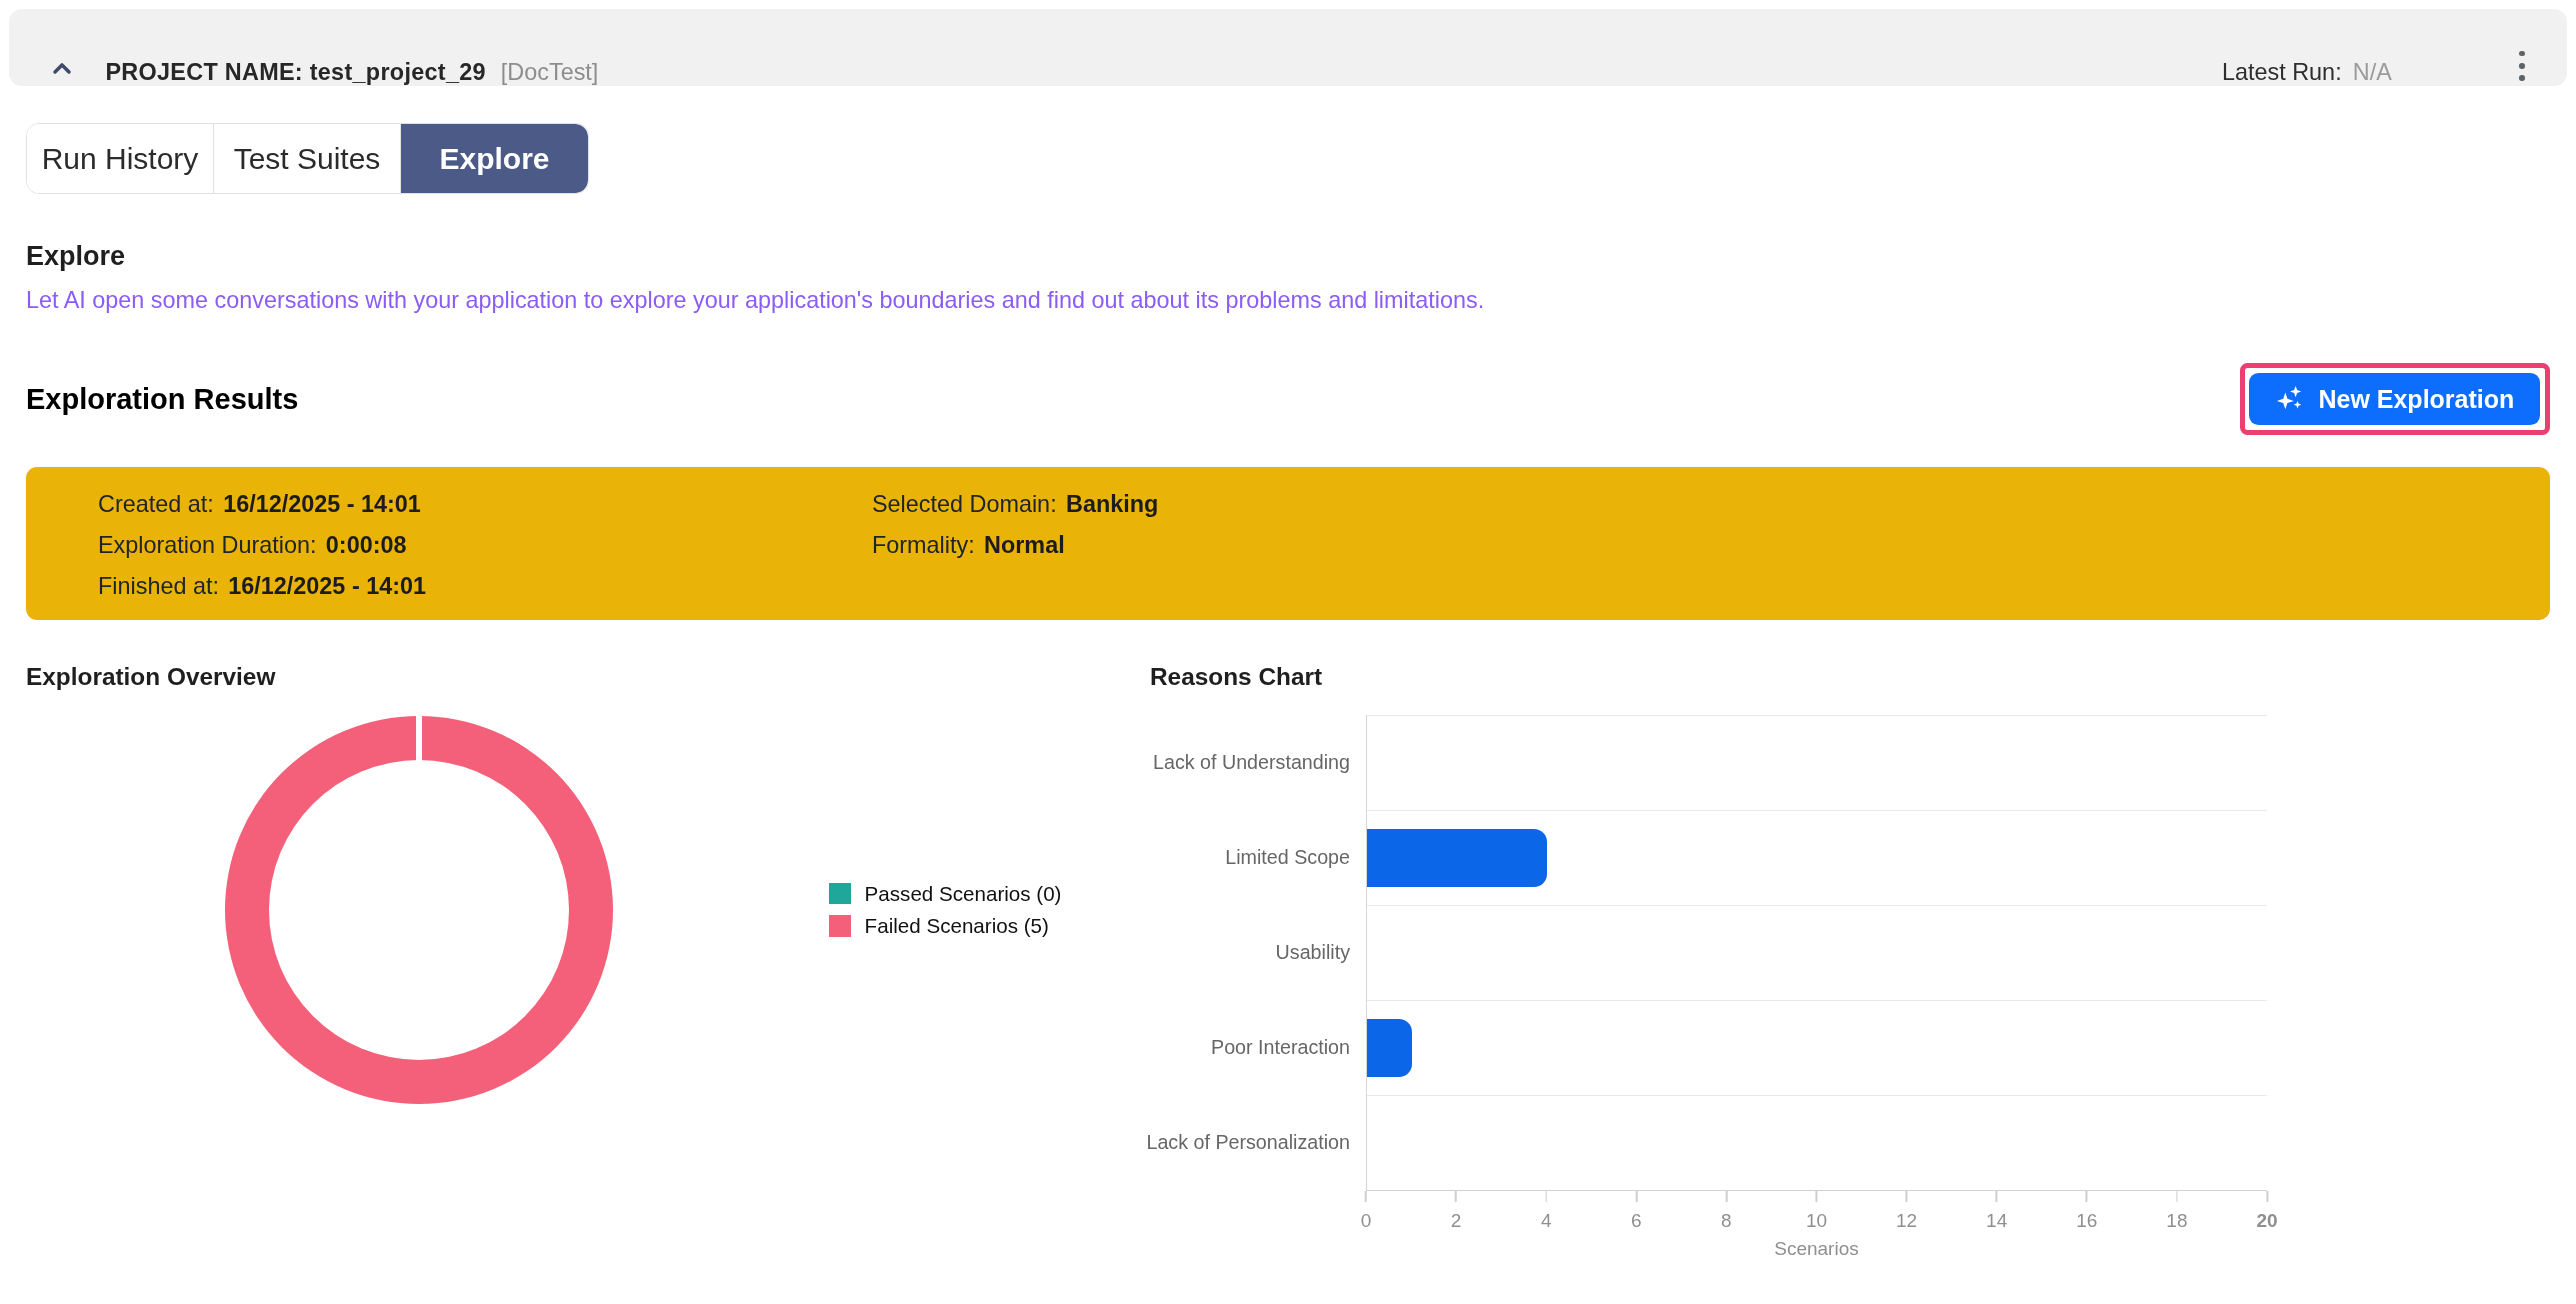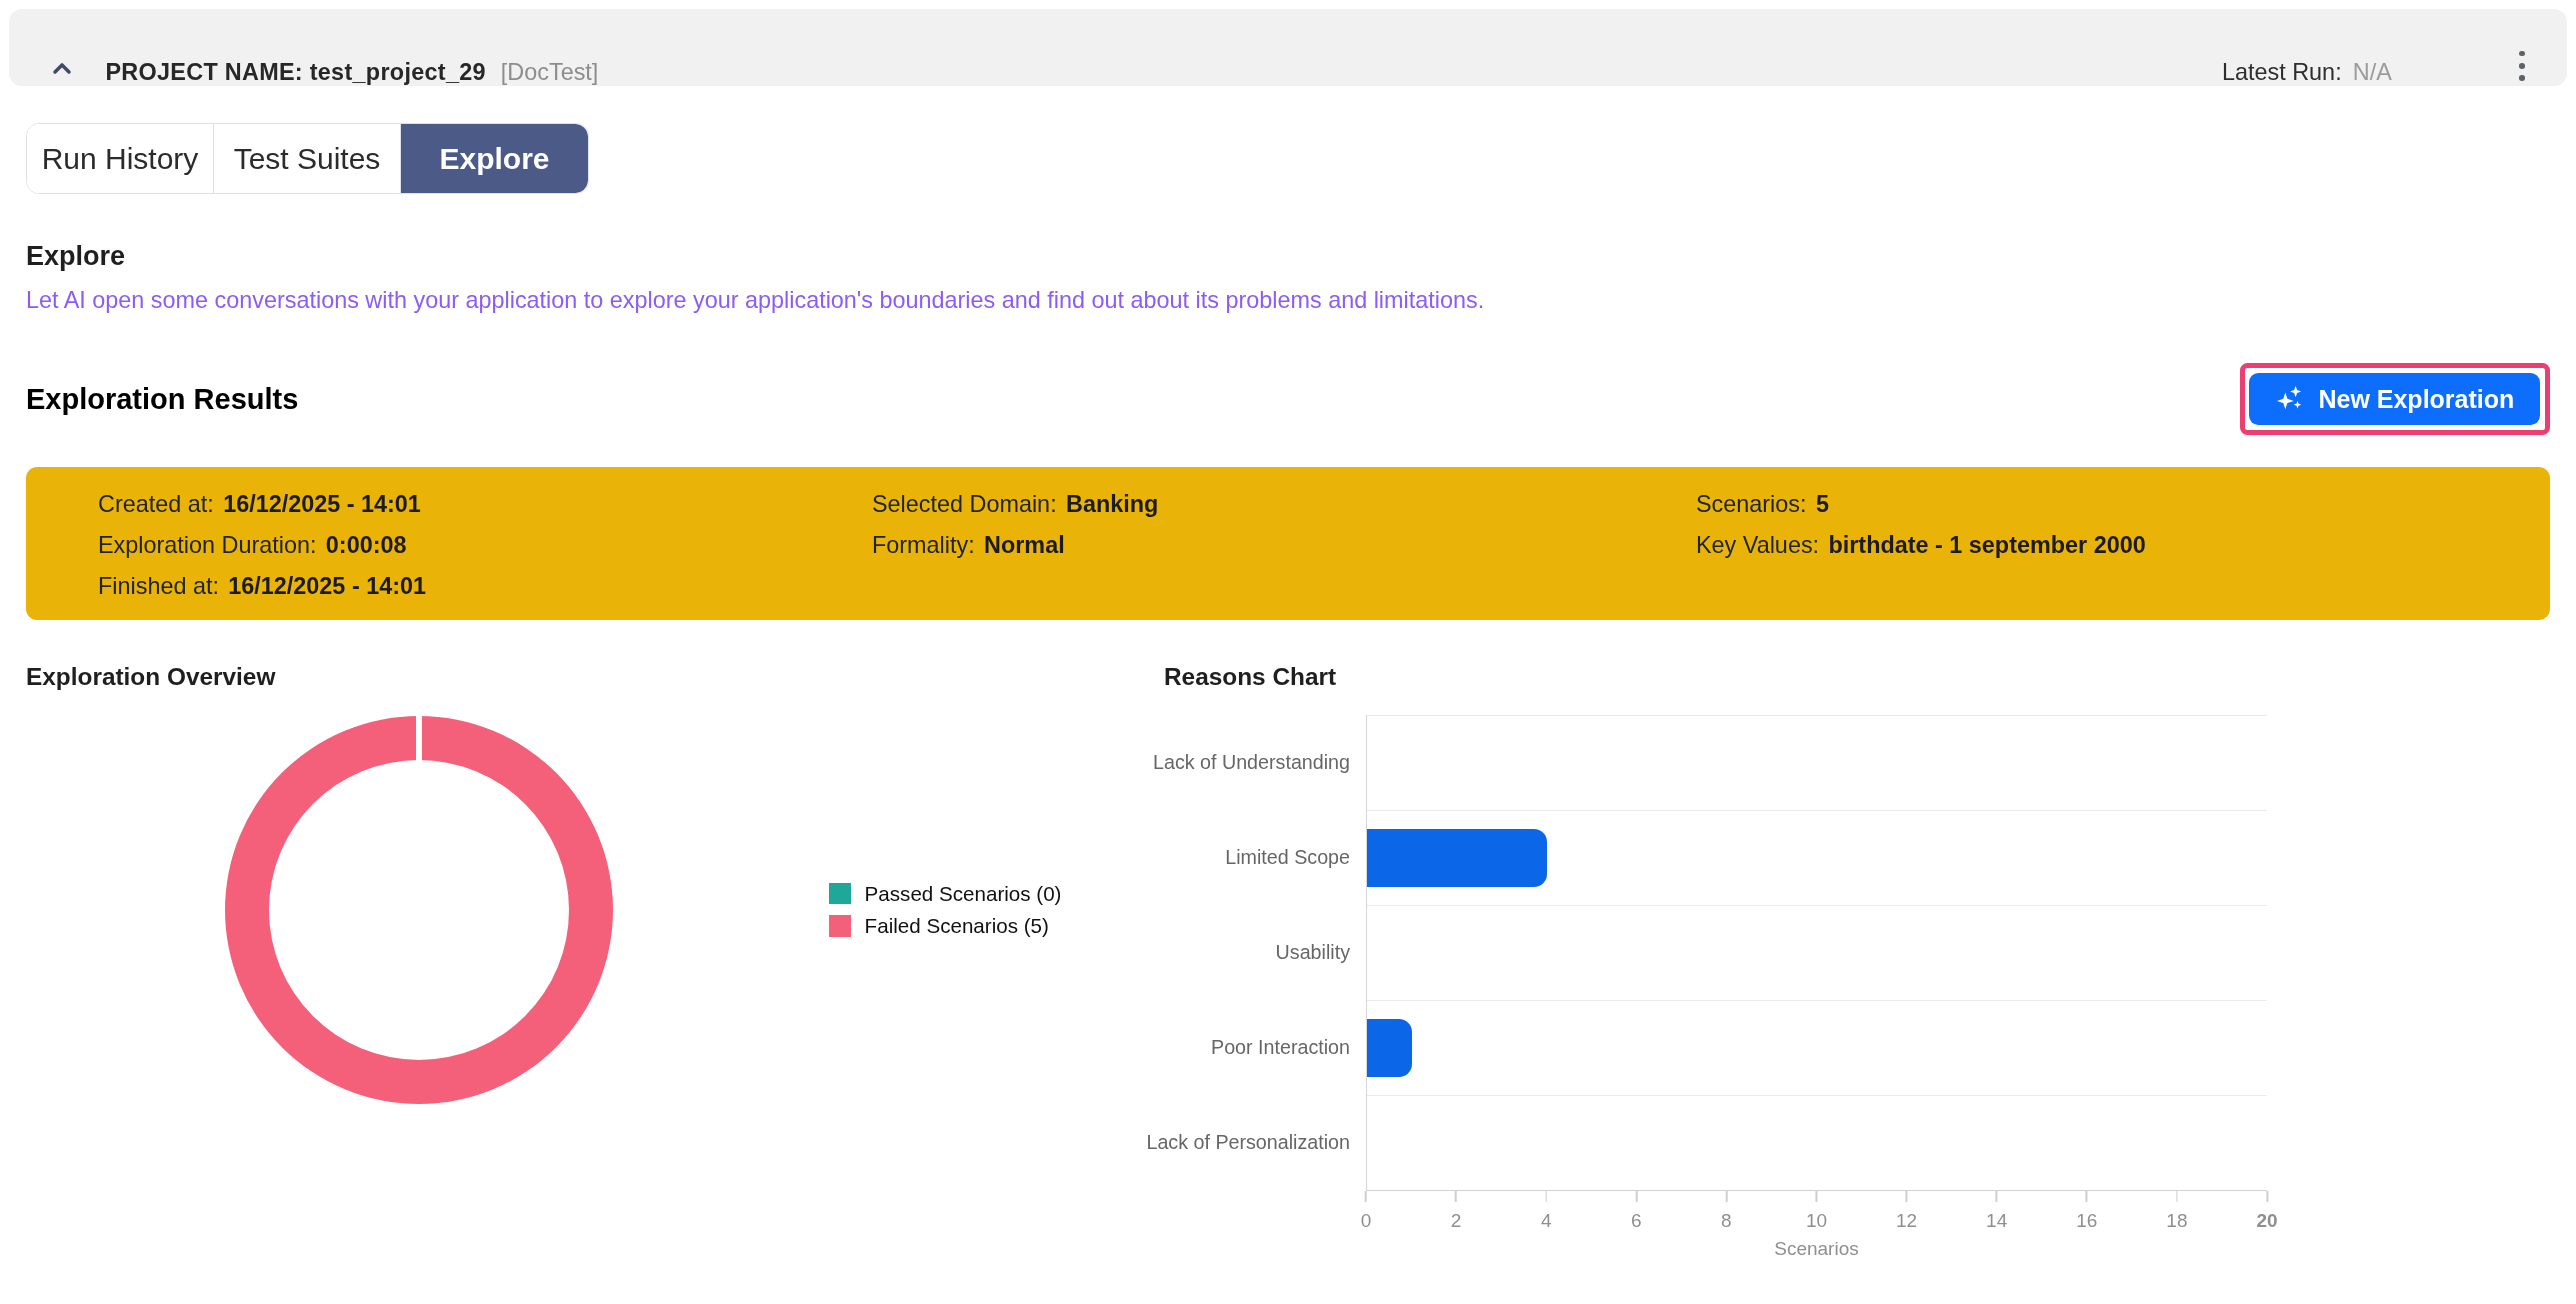--- a/index.html
+++ b/index.html
@@ -73,21 +73,21 @@
   .donut-wrap { position: relative; width: 388px; height: 388px; margin-left: 199px; flex: none; }
   .donut { width: 388px; height: 388px; border-radius: 50%; position: relative; }
   .donut::after { content: ""; position: absolute; inset: 44px; background: #fff; border-radius: 50%; }
   .donut-gap { position: absolute; left: calc(50% - 2.8px); top: 0; width: 5.6px; height: 45px; background: #fff; z-index: 2; }
   .legend { margin-left: 216px; }
   .legend-item { display: flex; align-items: center; margin: 8.4px 0; }
   .swatch { width: 21.6px; height: 21.6px; flex: none; margin-right: 14px; }
   .legend-label { font-size: 20.6px; color: #111; white-space: nowrap; }
 
   .reasons { flex: 1; min-width: 0; }
-  .reasons .block-title { margin-left: 32px; }
+  .reasons .block-title { margin-left: 18px; }
   .chart { display: flex; margin-top: 24.4px; }
   .cat-labels { width: 234px; flex: none; }
   .clabel {
     height: 95px; display: flex; align-items: center; justify-content: flex-end;
     padding-right: 16px; font-size: 19.7px; color: #666; text-align: right;
   }
   .plot {
     width: 901px; flex: none; border-left: 0.9px solid #d6d6d6; border-bottom: 0.9px solid #d2d2d2;
   }
   .prow { height: 95px; border-top: 0.9px solid #eaeaea; display: flex; align-items: center; }
@@ -161,24 +161,20 @@
 <div class="details">
     <div class="dcol">
       <div class="drow"><span class="dlabel">Created at:</span><span class="dvalue">16/12/2025 - 14:01</span></div>
       <div class="drow"><span class="dlabel">Exploration Duration:</span><span class="dvalue">0:00:08</span></div>
       <div class="drow"><span class="dlabel">Finished at:</span><span class="dvalue">16/12/2025 - 14:01</span></div>
     </div>
     <div class="dcol">
       <div class="drow"><span class="dlabel">Selected Domain:</span><span class="dvalue">Banking</span></div>
       <div class="drow"><span class="dlabel">Formality:</span><span class="dvalue">Normal</span></div>
     </div>
-    <div class="dcol">
-      <div class="drow"><span class="dlabel">Scenarios:</span><span class="dvalue">5</span></div>
-      <div class="drow"><span class="dlabel">Key Values:</span><span class="dvalue">birthdate - 1 september 2000</span></div>
-    </div>
   </div>
 
 
 <div class="charts">
 
   <div class="overview">
     <div class="block-title">Exploration Overview</div>
     <div class="overview-body">
       <div class="donut-wrap">
         <div class="donut" style="background: conic-gradient(rgb(244, 96, 122) 0deg, rgb(244, 96, 122) 360deg);"></div>

